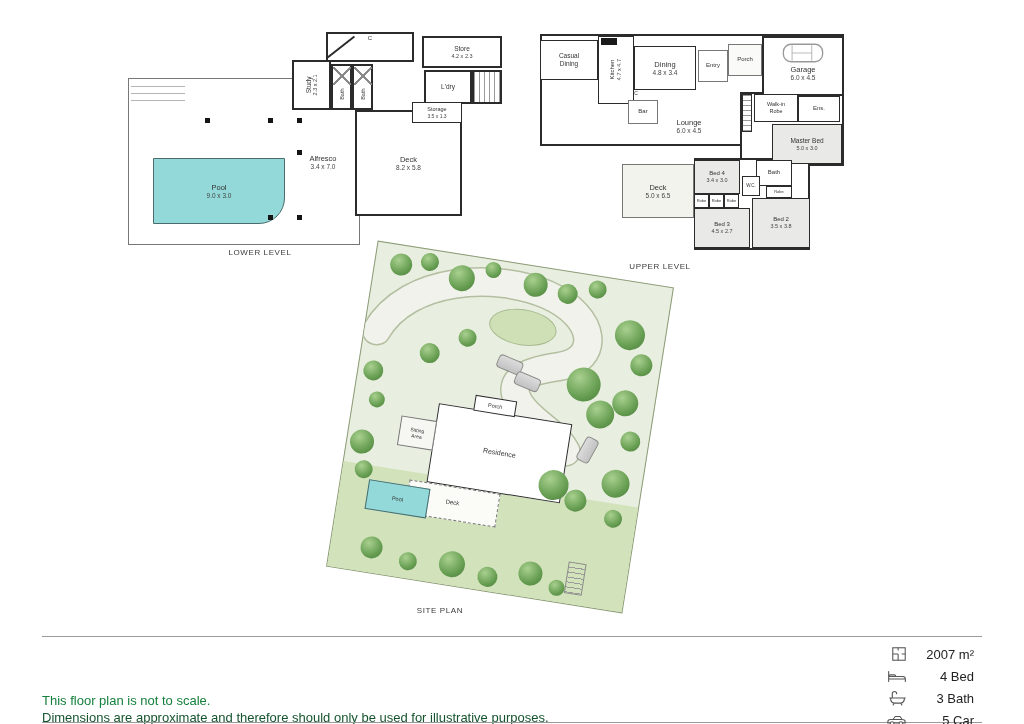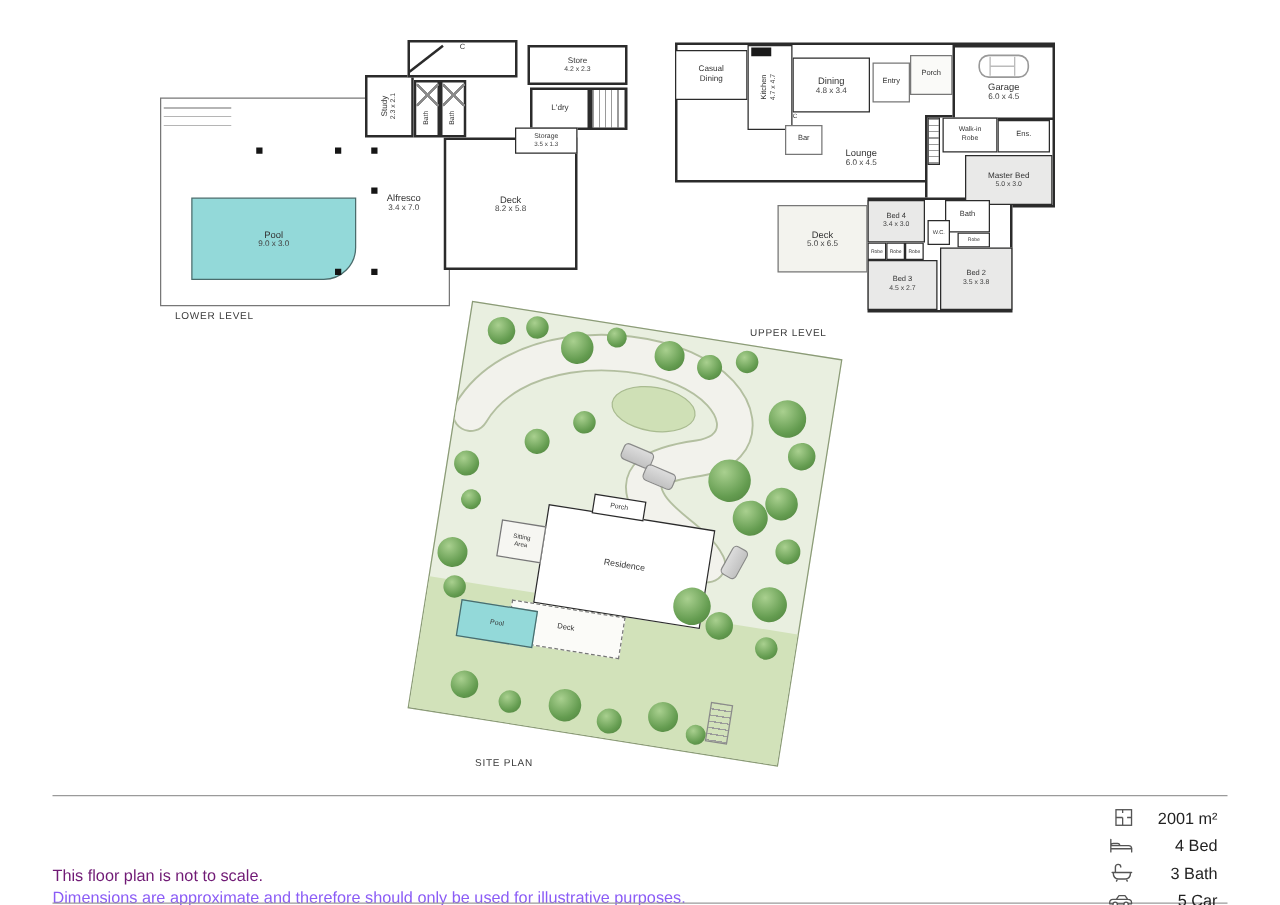--- a/index.html
+++ b/index.html
@@ -3,21 +3,21 @@
 <meta charset="utf-8">
 <style>
   html,body{margin:0;padding:0;background:#fff;font-family:"Liberation Sans",sans-serif;}
   #canvas{position:relative;width:1024px;height:724px;background:#fff;overflow:hidden;}
   .abs{position:absolute;}
   .room{position:absolute;border:2px solid #2b2b2b;background:#fff;display:flex;flex-direction:column;
         align-items:center;justify-content:center;text-align:center;color:#333;line-height:1.2;box-sizing:border-box;}
   .t1{border-width:1px;border-color:#777;}
   .nm{font-size:7.5px;}
   .dm{font-size:6.5px;color:#444;}
-  .cap{position:absolute;font-size:8px;color:#3a3a3a;letter-spacing:.6px;text-align:left;}
+  .cap{position:absolute;font-size:8px;color:#3a3a3a;letter-spacing:.6px;text-align:center;}
   .post{position:absolute;width:5px;height:5px;background:#151515;}
   .hatchv{background:repeating-linear-gradient(90deg,#9a9a9a 0 1px,transparent 1px 5px);}
   .hatchh{background:repeating-linear-gradient(0deg,#9a9a9a 0 1px,transparent 1px 5px);}
   .rot{transform:rotate(-90deg);display:flex;flex-direction:column;align-items:center;line-height:1.15;}
   .carpet{background:#e9e9e8;}
   .lbl{position:absolute;display:flex;flex-direction:column;align-items:center;justify-content:center;
        text-align:center;color:#333;line-height:1.2;}
   .tree{position:absolute;border-radius:50%;
         background:radial-gradient(circle at 35% 32%,#a9d08f,#649c50 62%,#4c7c3b);}
   .xmark{width:18px;height:18px;
@@ -279,31 +279,31 @@
     <div class="tree" style="left:208px;top:92px;width:34px;height:34px;"></div>
     <div class="tree" style="left:232px;top:122px;width:28px;height:28px;"></div>
     <div class="tree" style="left:196px;top:198px;width:30px;height:30px;"></div>
     <div class="tree" style="left:224px;top:214px;width:22px;height:22px;"></div>
     <div class="tree" style="left:58px;top:92px;width:20px;height:20px;"></div>
     <div class="tree" style="left:94px;top:72px;width:18px;height:18px;"></div>
   </div>
   <div class="cap" style="left:380px;top:606px;width:120px;">SITE PLAN</div>
 
   <div class="line" style="left:42px;top:636px;width:940px;height:1px;"></div>
-  <div class="abs" style="left:42px;top:693px;font-size:13px;color:#701a75;">This floor plan is not to scale.</div>
-  <div class="abs" style="left:42px;top:710px;font-size:13px;color:#8b5cf6;">Dimensions are approximate and therefore should only be used for illustrative purposes.</div>
+  <div class="abs" style="left:42px;top:693px;font-size:13px;color:#15803d;">This floor plan is not to scale.</div>
+  <div class="abs" style="left:42px;top:710px;font-size:13px;color:#14532d;">Dimensions are approximate and therefore should only be used for illustrative purposes.</div>
   <div class="line" style="left:42px;top:722px;width:940px;height:1px;"></div>
 
   <div class="abs" style="left:852px;top:643px;width:122px;">
     <div class="statrow">
       <svg width="16" height="16" viewBox="0 0 18 18">
         <rect x="2" y="2" width="14" height="14" fill="none" stroke="#555" stroke-width="1.2"></rect>
         <path d="M2 9 H8 M8 9 V16 M8 2 V5 M16 9 H12" fill="none" stroke="#555" stroke-width="1.2"></path>
       </svg>
-      <span class="statlabel">2001 m²</span>
+      <span class="statlabel">2007 m²</span>
     </div>
     <div class="statrow">
       <svg width="20" height="15" viewBox="0 0 24 18">
         <path d="M2 3 V15 M2 12 H22 V15 M2 9 C2 7.5 3 7 4.5 7 H8.5 C10 7 10.5 7.7 10.5 9 M2 9 H10.5 M10.5 9 H19 C21 9 22 10 22 12" fill="none" stroke="#555" stroke-width="1.3" stroke-linecap="round"></path>
       </svg>
       <span class="statlabel">4 Bed</span>
     </div>
     <div class="statrow">
       <svg width="19" height="16" viewBox="0 0 22 18">
         <path d="M2 9 H20 M3 9 C3 13 5 15 8 15 H14 C17 15 19 13 19 9 M5 9 V4 C5 2.5 6 1.5 7.5 1.5 C9 1.5 10 2.5 10 4 M7 15 L6 17 M15 15 L16 17" fill="none" stroke="#555" stroke-width="1.3" stroke-linecap="round"></path>

